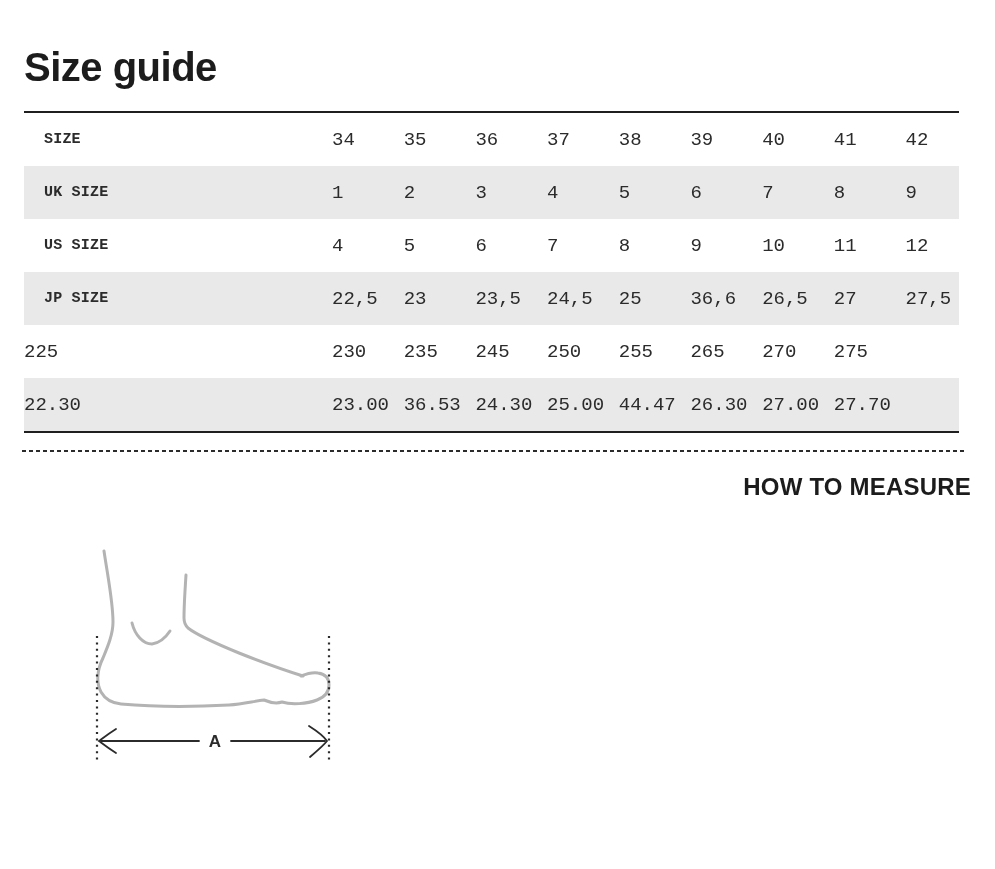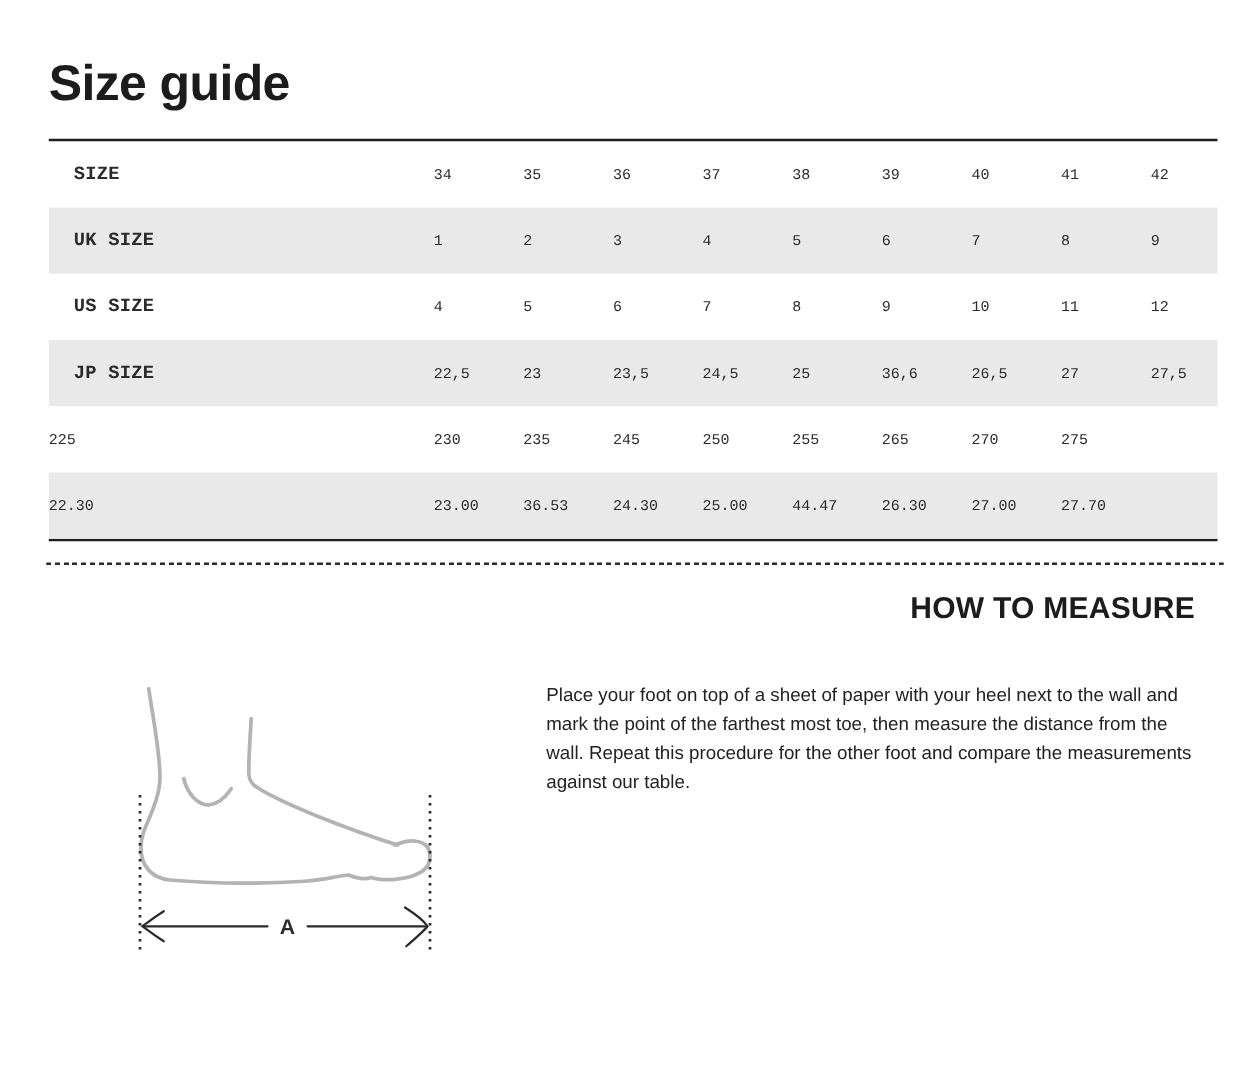--- a/index.html
+++ b/index.html
@@ -8,21 +8,21 @@
     --table-border:#1f1f1f;
     --foot-outline:#b3b3b3;
   }
   *{box-sizing:border-box;}
   html,body{margin:0;padding:0;}
   body{
     width:995px;height:869px;background:#ffffff;overflow:hidden;
     font-family:"Liberation Sans","DejaVu Sans",sans-serif;
     color:var(--text);
   }
-  .container{padding:0 39px;}
+  .container{padding:0 24px;}
 
   h1.page-title{
     margin:44px 0 0;
     font-size:40px;line-height:46px;font-weight:600;
     letter-spacing:-0.5px;color:#1c1c1c;
   }
 
   .size-table{
     margin-top:21px;width:935px;
     border-top:2px solid var(--table-border);
@@ -32,21 +32,21 @@
   .trow{
     display:grid;
     grid-template-columns:308px repeat(8,71.7px) 1fr;
     align-items:center;height:53px;
   }
   .trow.stripe{background:var(--row-stripe);}
   .tlabel{
     padding-left:20px;font-size:15px;font-weight:700;
     letter-spacing:0.2px;color:var(--text);white-space:nowrap;
   }
-  .tval{font-size:12px;color:var(--text);white-space:nowrap;}
+  .tval{font-size:19px;color:var(--text);white-space:nowrap;}
 
   .dashed-divider{
     margin:17px 0 0 -2px;width:942px;height:2px;
     background:repeating-linear-gradient(90deg,var(--text) 0 4px,transparent 4px 7px);
   }
 
   h2.measure-heading{
     margin:20px 0 0;font-size:24px;line-height:30px;
     font-weight:700;letter-spacing:0.2px;color:#1c1c1c;text-align:right;
   }
@@ -163,17 +163,16 @@
 
       <g fill="none" stroke="#2b2b2b" stroke-width="1.8" stroke-linecap="round">
         <line x1="22" y1="211" x2="120" y2="211"></line>
         <line x1="152" y1="211" x2="246" y2="211"></line>
         <path d="M 37,199 C 29,204 24,208 20,211 C 24,214 29,218 37,223"></path>
         <path d="M 230,196 C 241,203 246,208 248,211 C 245,215 238,221 231,227"></path>
       </g>
       <text x="136" y="217" text-anchor="middle" font-family="Liberation Sans, DejaVu Sans, sans-serif" font-size="17" font-weight="700" fill="#2b2b2b">A</text>
     </svg>
 
-    <p class="instructions">Place your foot on top of a sheet of paper with your heel next to the wall and mark the point of the farthest most toe, then measure the distance from the wall. Repeat this procedure for the other foot and compare the measurements against our table.</p>
 
   </div>
 
 </div>
 
 </body></html>

